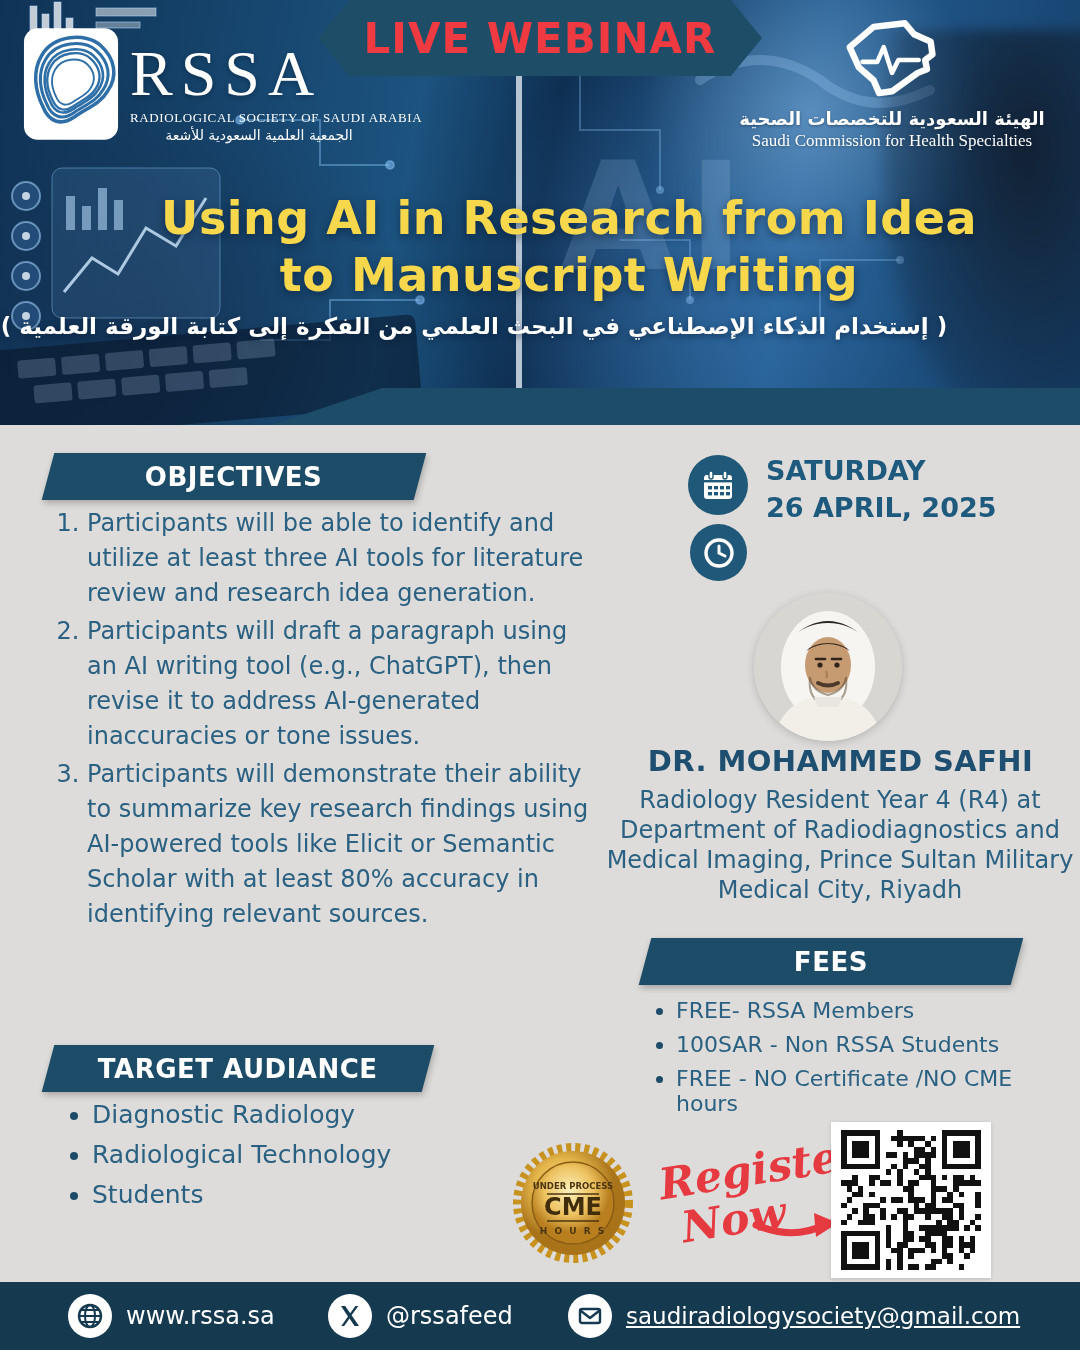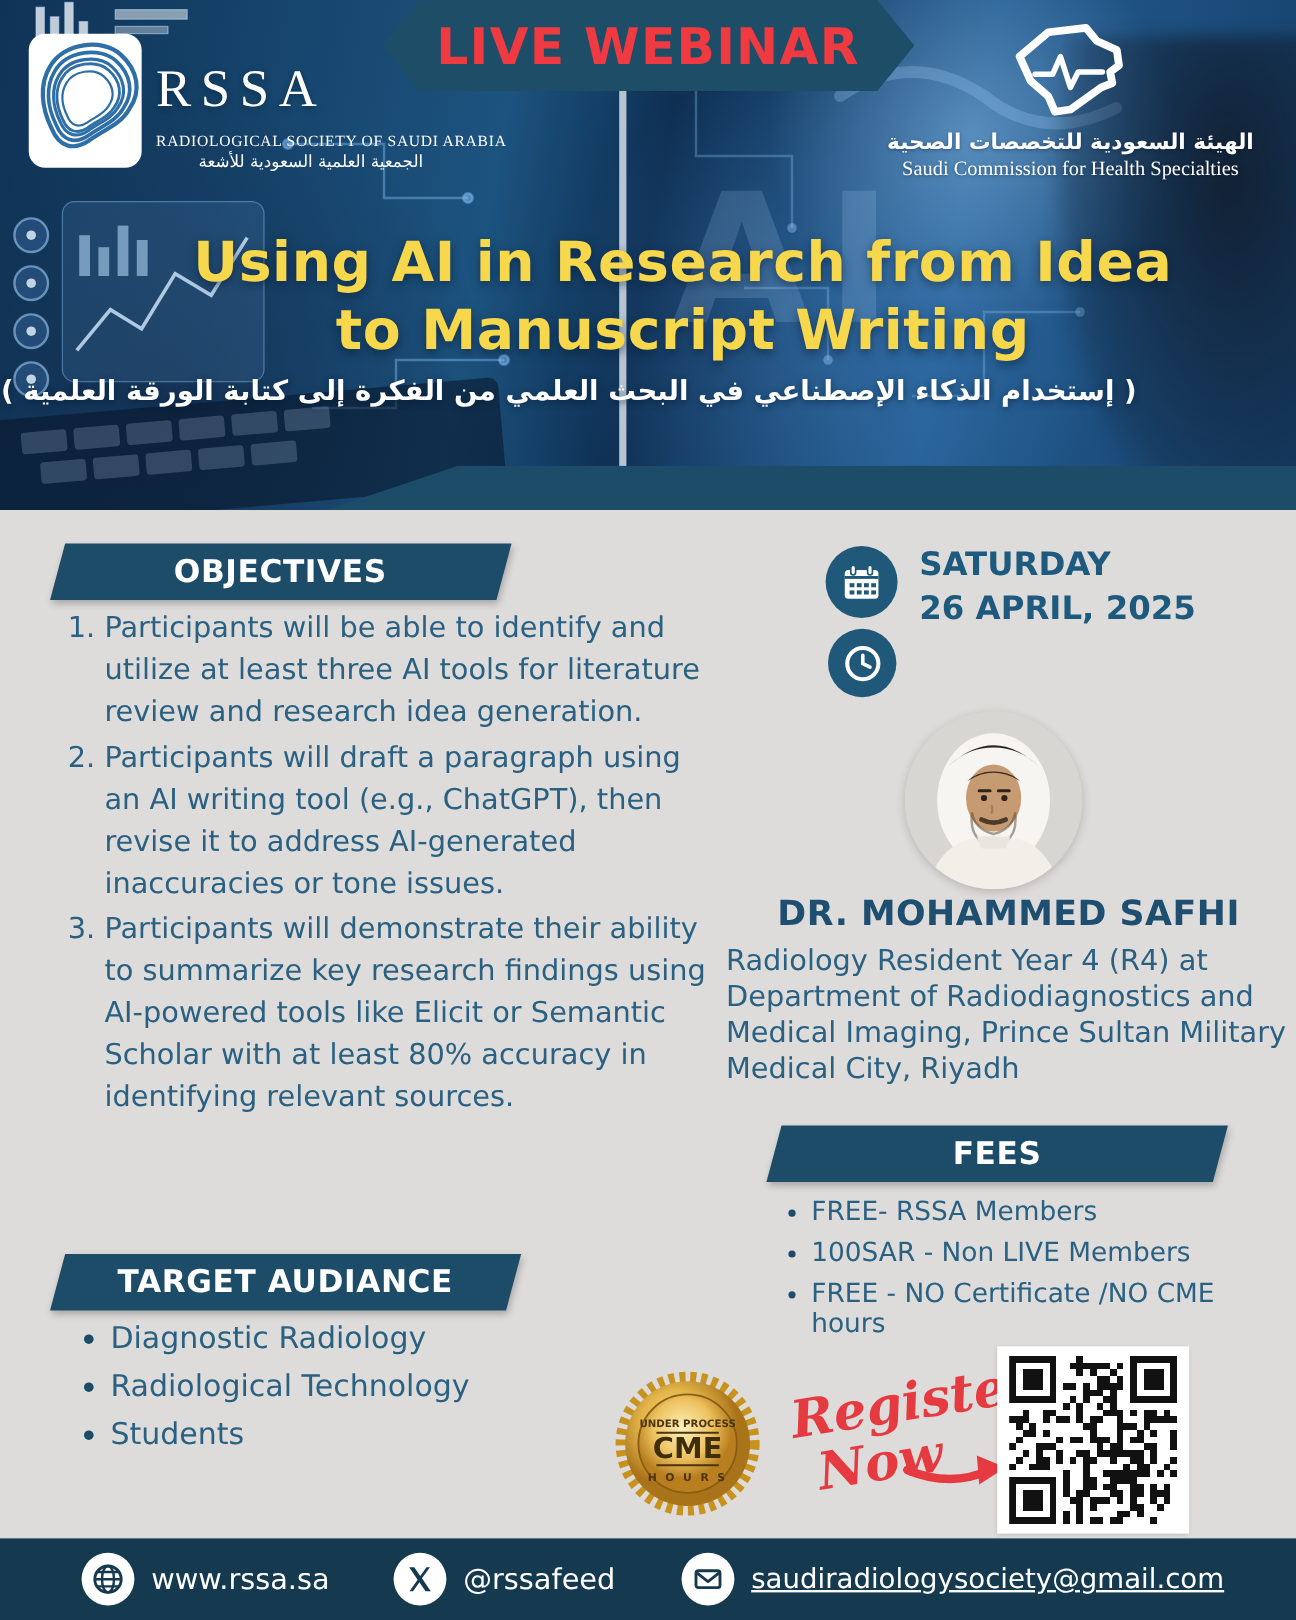--- a/index.html
+++ b/index.html
@@ -23,21 +23,21 @@
       clip-path:polygon(35.4% 0,100% 0,100% 100%,25.2% 100%);}
 
   .banner{position:absolute;left:318px;top:0;width:444px;height:76px;background:#1e4d68;
       clip-path:polygon(0 50%,7% 0,93% 0,100% 50%,93% 100%,7% 100%);
       display:flex;align-items:center;justify-content:center;}
   .banner span{color:#ee3a40;font-size:42px;font-weight:bold;letter-spacing:1px;}
 
   .rssa-logo{position:absolute;left:22px;top:26px;display:flex;color:#fff;}
   .rssa-icon{width:98px;height:116px;}
   .rssa-text{margin-left:10px;margin-top:18px;}
-  .rssa-acronym{font-family:"Liberation Serif","DejaVu Serif",serif;font-size:44px;line-height:60px;
+  .rssa-acronym{font-family:"Liberation Serif","DejaVu Serif",serif;font-size:64px;line-height:60px;
       letter-spacing:8px;text-shadow:0 2px 5px rgba(0,20,40,.4);}
   .rssa-en{font-family:"Liberation Serif","DejaVu Serif",serif;font-size:13px;letter-spacing:.6px;margin-top:6px;}
   .rssa-ar{font-size:14px;margin-top:1px;direction:rtl;text-align:center;width:258px;}
 
   .scfhs{position:absolute;right:18px;top:14px;width:340px;text-align:center;color:#fff;}
   .scfhs svg{display:block;margin:0 auto;}
   .scfhs-ar{font-size:18px;font-weight:bold;direction:rtl;margin-top:2px;text-shadow:0 1px 3px rgba(0,20,40,.4);}
   .scfhs-en{font-family:"Liberation Serif","DejaVu Serif",serif;font-size:17px;margin-top:2px;
       text-shadow:0 1px 3px rgba(0,20,40,.4);}
 
@@ -76,21 +76,21 @@
   .cal-icon{left:688px;top:455px;width:60px;height:60px;}
   .clock-icon{left:690px;top:524px;width:57px;height:57px;}
   .sched-day{position:absolute;left:766px;top:452px;color:#1d5a7d;font-size:27px;font-weight:bold;line-height:37px;}
   .sched-time{position:absolute;left:766px;top:534px;color:#1d5a7d;font-size:27px;font-weight:bold;}
 
   
   .speaker-photo{position:absolute;left:754px;top:593px;width:148px;height:148px;border-radius:50%;
       overflow:hidden;background:#d9d7d4;box-shadow:0 2px 8px rgba(0,0,0,.18);}
   .speaker-name{position:absolute;left:618px;top:744px;width:445px;text-align:center;
       color:#1e4f70;font-size:29px;font-weight:bold;letter-spacing:.4px;}
-  .speaker-bio{position:absolute;left:605px;top:785px;width:470px;
+  .speaker-bio{position:absolute;left:605px;top:785px;width:470px;text-align:center;
       color:#2a6182;font-size:24px;line-height:30px;}
 
   
   .cme{position:absolute;left:511px;top:1141px;width:124px;height:124px;}
   .register{position:absolute;left:662px;top:1148px;width:170px;transform:rotate(-9deg);
       color:#e63a41;font-family:"DejaVu Serif",serif;font-style:italic;font-weight:bold;
       text-align:center;line-height:46px;}
   .register .r1{font-size:43px;}
   .register .r2{font-size:43px;margin-left:-34px;}
   .reg-arrow{position:absolute;left:752px;top:1203px;}
@@ -315,21 +315,21 @@
   </div>
   <div class="speaker-name">DR. MOHAMMED SAFHI</div>
   <div class="speaker-bio">Radiology Resident Year 4 (R4) at Department of Radiodiagnostics and Medical Imaging, Prince Sultan Military Medical City, Riyadh</div>
 
   <div class="sec-head head-fees">
     <span>FEES</span>
   </div>
   <div class="fees-list">
     <ul>
       <li>FREE- RSSA Members</li>
-      <li>100SAR - Non LIVE Members</li>
+      <li>100SAR - Non RSSA Students</li>
       <li>FREE - NO Certificate /NO CME hours</li>
     </ul>
   </div>
 
   <div class="cme">
     <svg width="124" height="124" viewBox="0 0 124 124">
       <defs>
         <radialGradient id="gold1" cx="40%" cy="35%">
           <stop offset="0%" stop-color="#f8e08a"></stop>
             <stop offset="55%" stop-color="#e3b54a"></stop>

